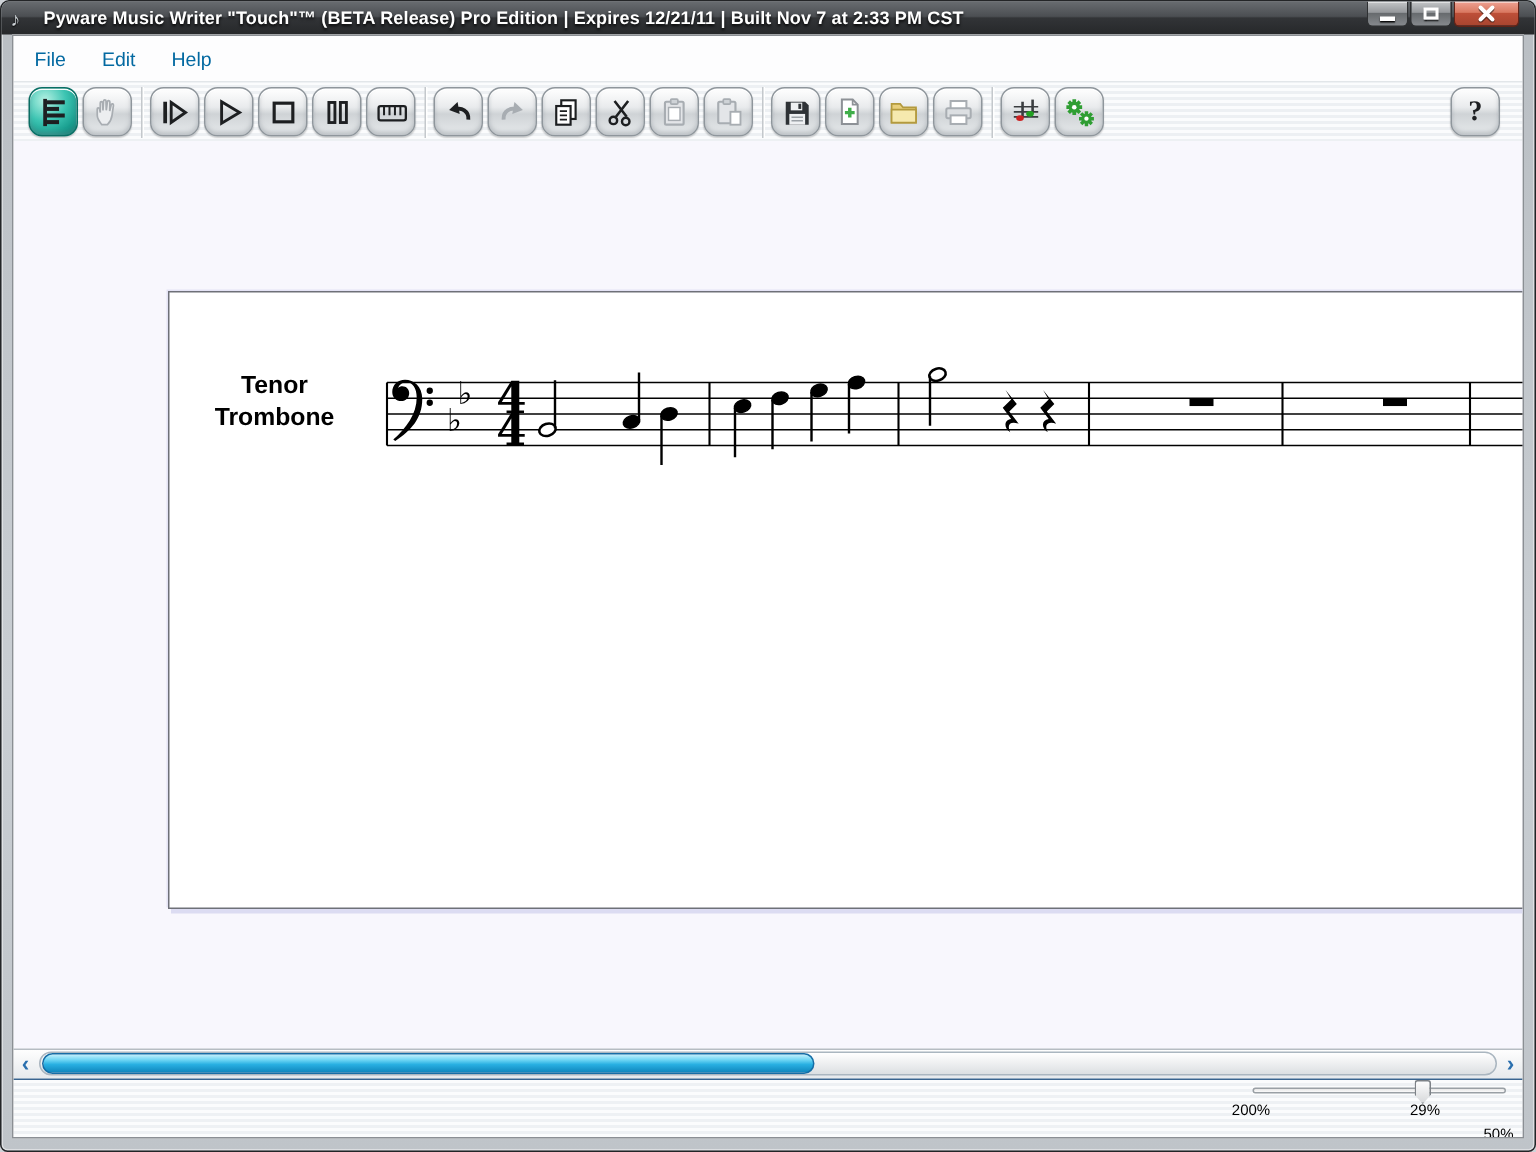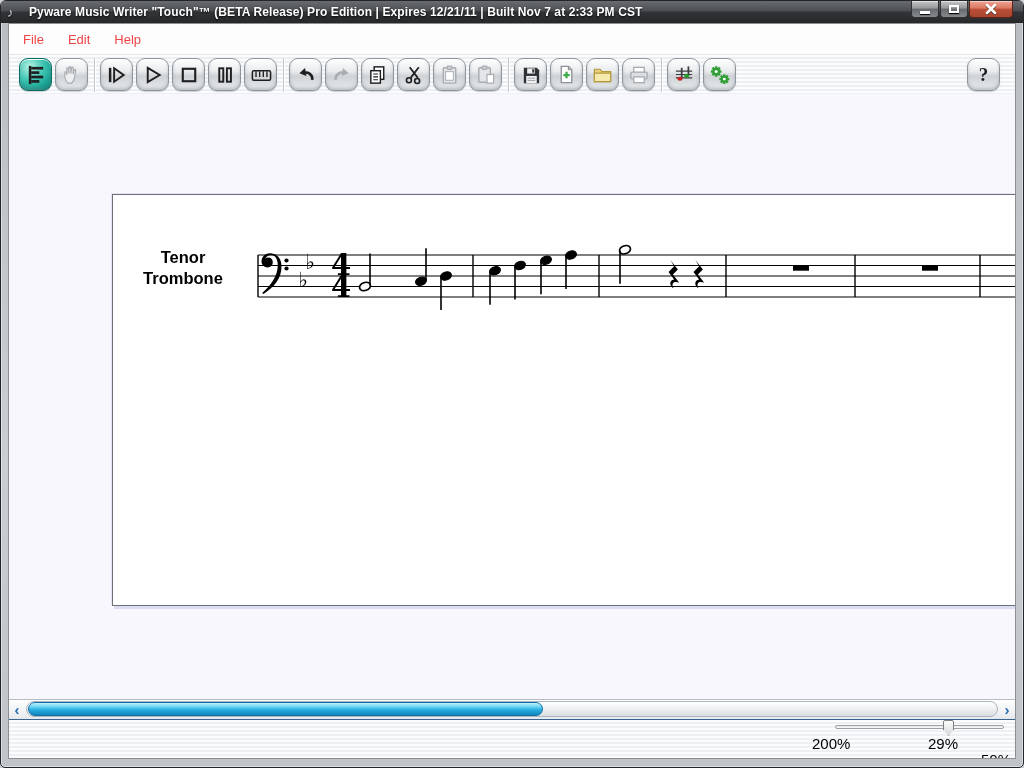--- a/index.html
+++ b/index.html
@@ -27,21 +27,21 @@
   .win-btn.close { width:44px; background:linear-gradient(180deg,#efa293 0%,#d97961 45%,#bd4f38 50%,#a84530 100%);
                    border-color:#5f2318; }
   .glyph-min { width:10px; height:3px; background:#fff; box-shadow:0 1px 1px #000; margin-top:6px; }
   .glyph-max { width:10px; height:8px; border:2px solid #fff; box-shadow:0 1px 1px #000; }
 
   
   .content { position:absolute; left:7px; right:7px; top:22px; bottom:8px; background:#fff;
              border:1px solid #8b8f94; display:flex; flex-direction:column; overflow:hidden; }
 
   .menubar { height:30px; background:#fdfdfe; display:flex; align-items:center; padding-left:14px; gap:24px; }
-  .menu-item { font-size:13px; color:#ef4444; cursor:default; }
+  .menu-item { font-size:13px; color:#0369a1; cursor:default; }
 
   .toolbar { height:40px; display:flex; align-items:center; padding-left:10px;
              background:repeating-linear-gradient(180deg,#fbfcfd 0 2px,#edf0f3 2px 4px);
              border-top:1px solid #e2e6e9; position:relative; }
   .tb-btn { width:33px; height:33px; border-radius:9px; border:1px solid #8f969c; margin-right:3px;
             background:linear-gradient(180deg,#ffffff 0%,#e9ebed 40%,#cfd3d6 55%,#e7eaec 100%);
             box-shadow: inset 0 1px 0 rgba(255,255,255,.95), inset 0 -2px 3px rgba(110,118,125,.35), 0 1px 1px rgba(0,0,0,.18);
             display:flex; align-items:center; justify-content:center; color:#1d1f21; }
   .tb-btn svg { width:22px; height:22px; display:block; }
   .tb-btn.active { background:radial-gradient(circle at 32% 25%,#b4f1e3 0%,#3cc4b2 45%,#0d9183 85%);
@@ -72,21 +72,21 @@
               background:linear-gradient(180deg,#c2f0fc 0%,#6fd6f4 30%,#29b0e2 55%,#0f85bc 100%); }
 
   
   .statusbar { height:38px; position:relative;
                background:repeating-linear-gradient(180deg,#fbfcfd 0 2px,#eef1f4 2px 4px); }
   .zoom-track { position:absolute; left:826px; top:5px; width:169px; height:4px; border:1px solid #9aa0a5;
                 border-radius:2px; background:linear-gradient(#e7e7e7,#fafafa); }
   .zoom-thumb { position:absolute; left:934px; top:0px; width:11px; height:16px; border:1px solid #7d8287;
                 background:linear-gradient(#fdfdfd,#d7d9db); border-radius:2px 2px 0 0;
                 clip-path:polygon(0 0,100% 0,100% 60%,50% 100%,0 60%); }
-  .zoom-label { position:absolute; top:15px; font-size:15px; color:#000; }
+  .zoom-label { position:absolute; top:15px; font-size:10px; color:#000; text-align:center; }
   .zl-200 { left:803px; width:44px; } .zl-100 { left:919px; width:44px; } .zl-50 { left:972px; width:36px;margin-top:16px; }
 </style>
 </head>
 <body>
 
 <div class="window">
 
   <div class="titlebar">
     <span class="app-icon">♪</span>
     <span class="title-text">Pyware Music Writer "Touch"™ (BETA Release) Pro Edition | Expires 12/21/11 | Built Nov 7 at 2:33 PM CST</span>

